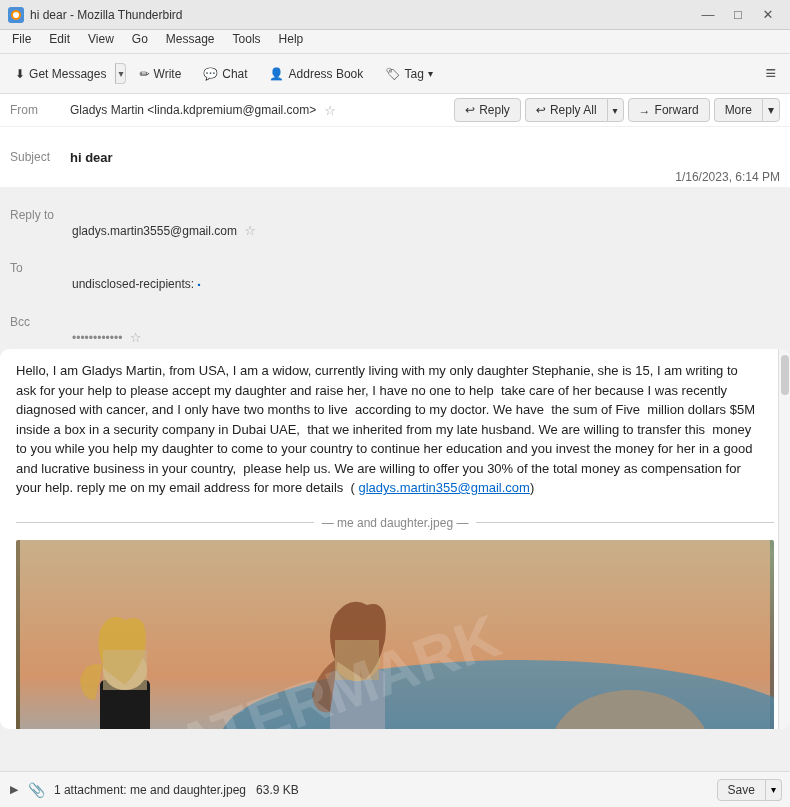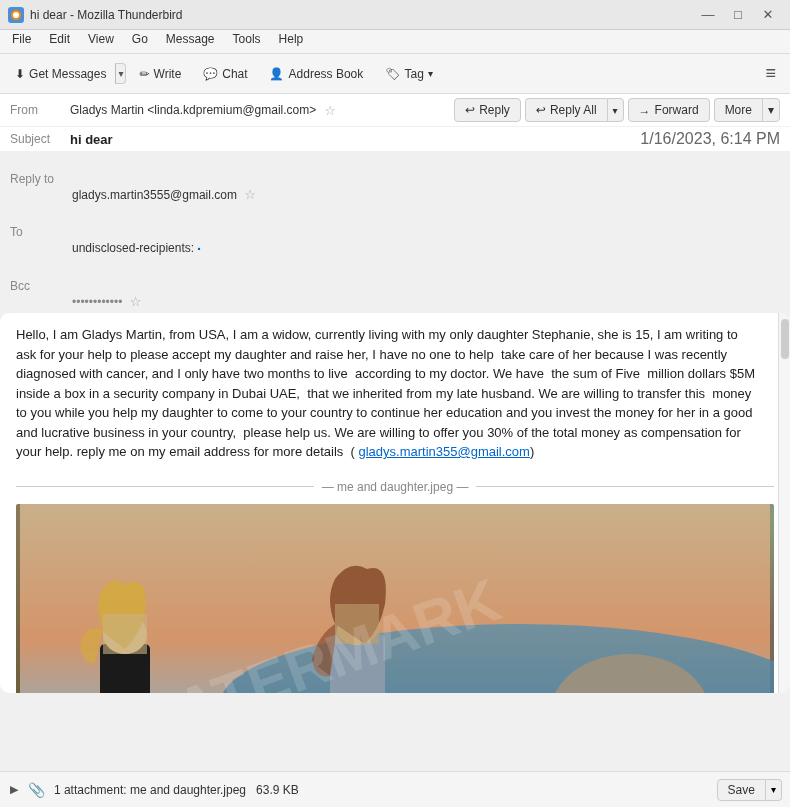--- a/index.html
+++ b/index.html
@@ -73,21 +73,21 @@
       min-height: 24px;
     }
     .email-header-row:last-child { border-bottom: none; }
     .email-label {
       color: #888;
       font-size: 12px;
       width: 62px;
       flex-shrink: 0;
     }
     .email-value { font-size: 12px; color: #333; flex: 1; margin-top: 32px; }
-    .email-date { font-size: 16px; color: #666; margin-left: auto; }
+    .email-date { font-size: 12px; color: #666; margin-left: auto; margin-top: 40px; }
     .action-buttons { display: flex; gap: 4px; }
     .action-btn {
       display: flex; align-items: center; gap: 4px;
       padding: 4px 10px; background: #f0f0f0; border: 1px solid #ccc;
       border-radius: 4px; cursor: pointer; font-size: 12px; color: #333;
     }
     .action-btn-split { display: flex; align-items: stretch; }
     .action-btn-split .main { border-radius: 4px 0 0 4px; border-right: none; }
     .action-btn-split .arrow { border-radius: 0 4px 4px 0; padding: 4px 5px; font-size: 10px; }
 

